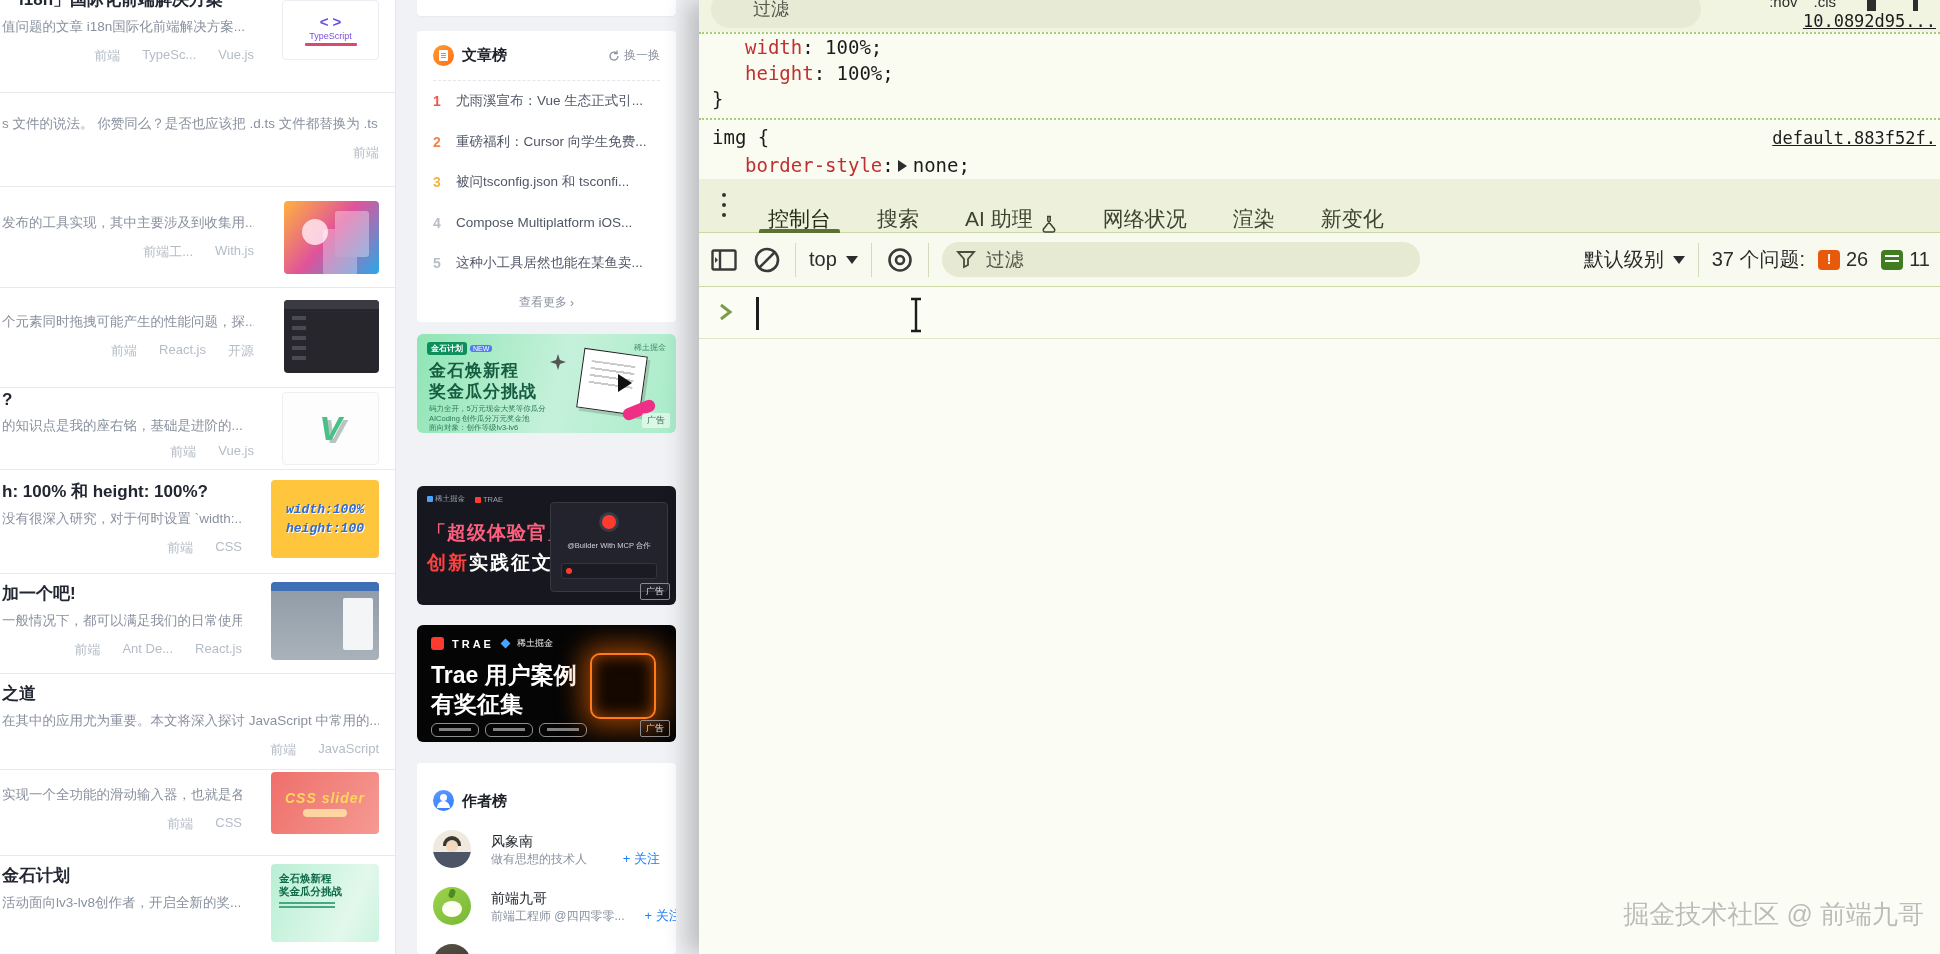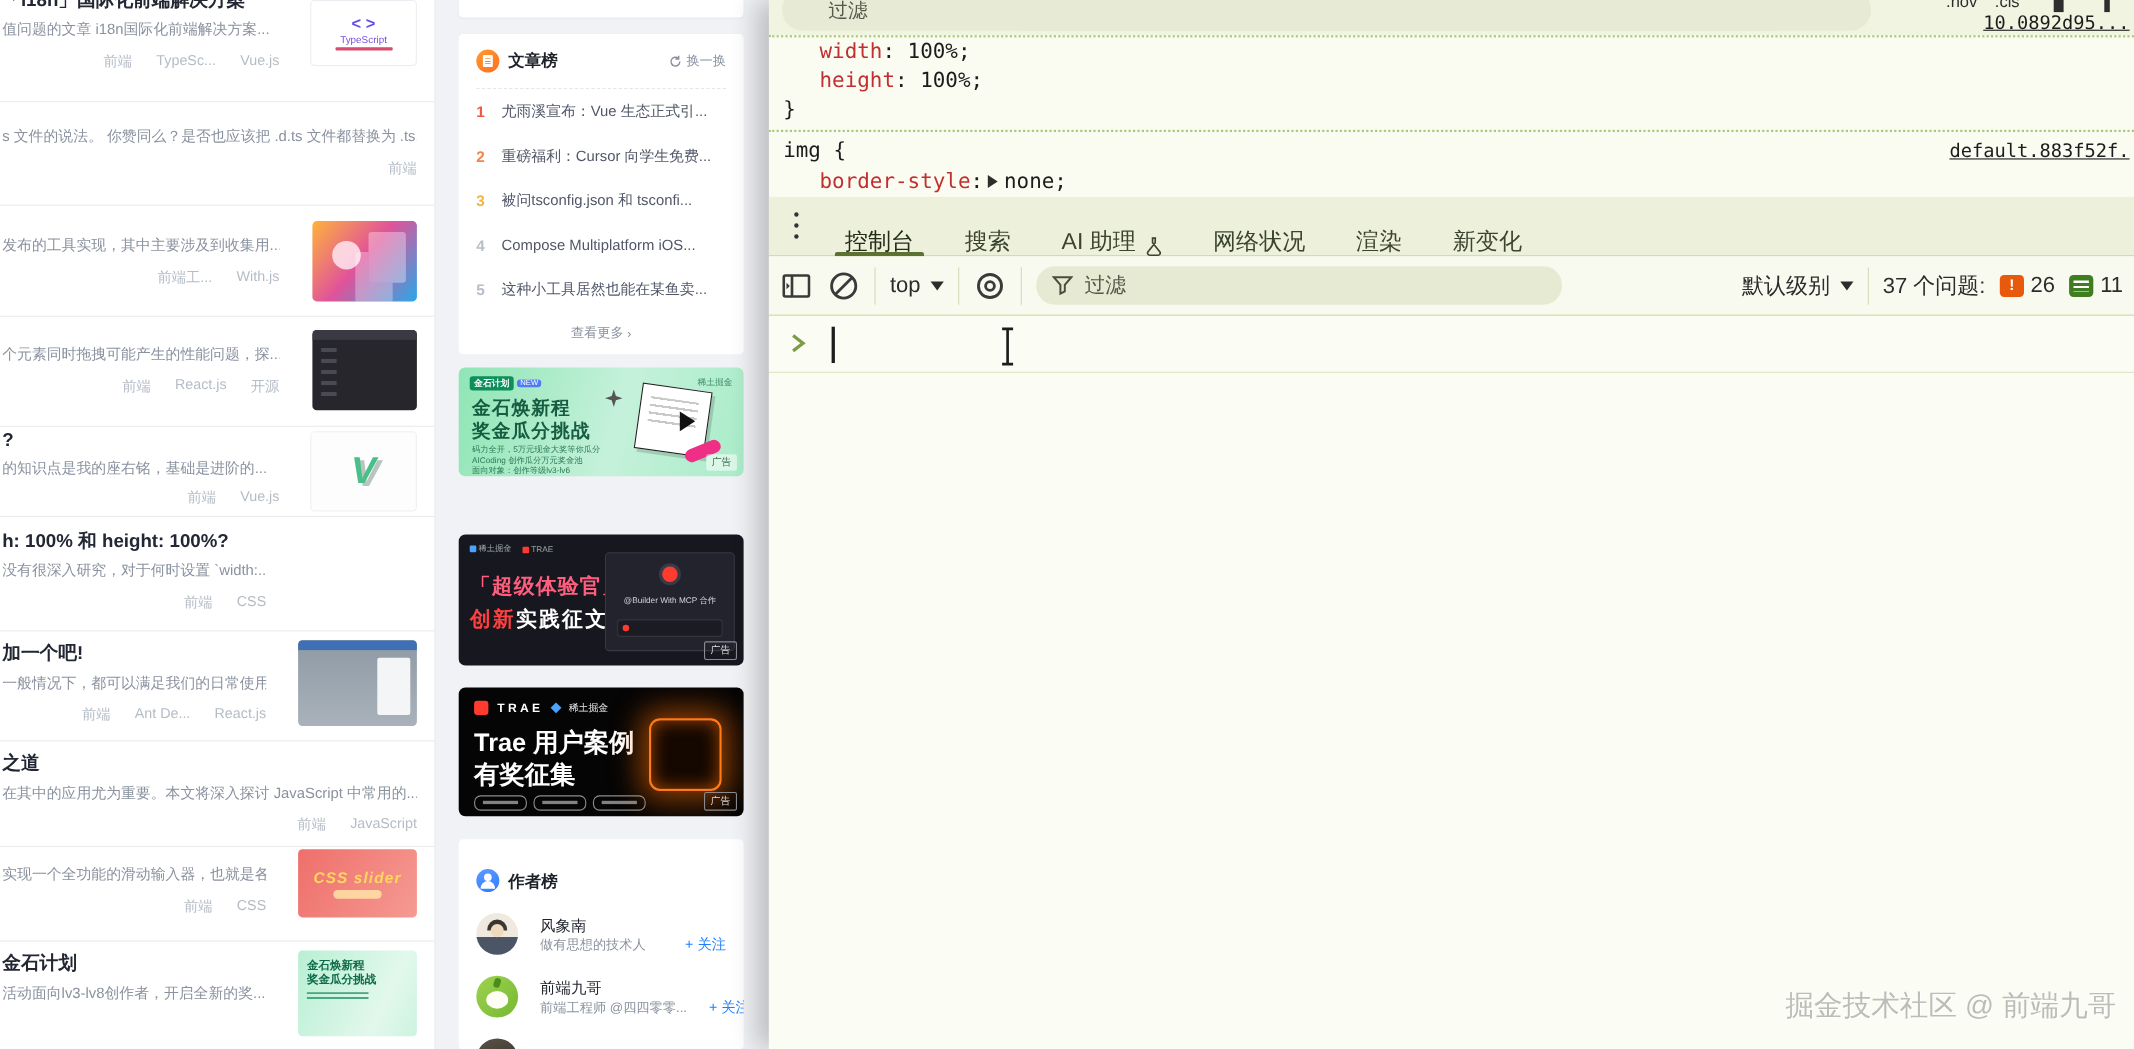--- a/index.html
+++ b/index.html
@@ -276,20 +276,24 @@
 
     <div class="entry w-l" style="height:104px;padding-top:10px">
       <div class="e-main">
         <div class="e-title">h: 100% 和 height: 100%?</div>
         <div class="e-excerpt">没有很深入研究，对于何时设置 `width:...</div>
         <div class="e-tags">
           <span>前端</span>
           <span>CSS</span>
         </div>
       </div>
+      <div class="thumb th-yellow">
+        <div class="yl">width:100%</div>
+        <div class="yl">height:100</div>
+      </div>
     </div>
 
     <div class="entry w-l" style="height:100px;padding-top:8px">
       <div class="e-main">
         <div class="e-title">加一个吧!</div>
         <div class="e-excerpt">一般情况下，都可以满足我们的日常使用...</div>
         <div class="e-tags">
           <span>前端</span>
           <span>Ant De...</span>
           <span>React.js</span>

